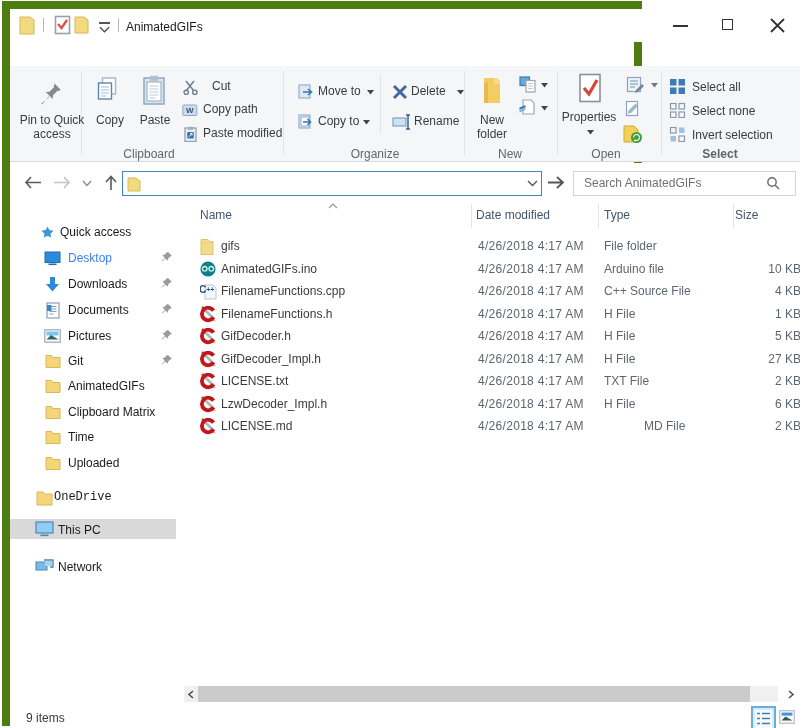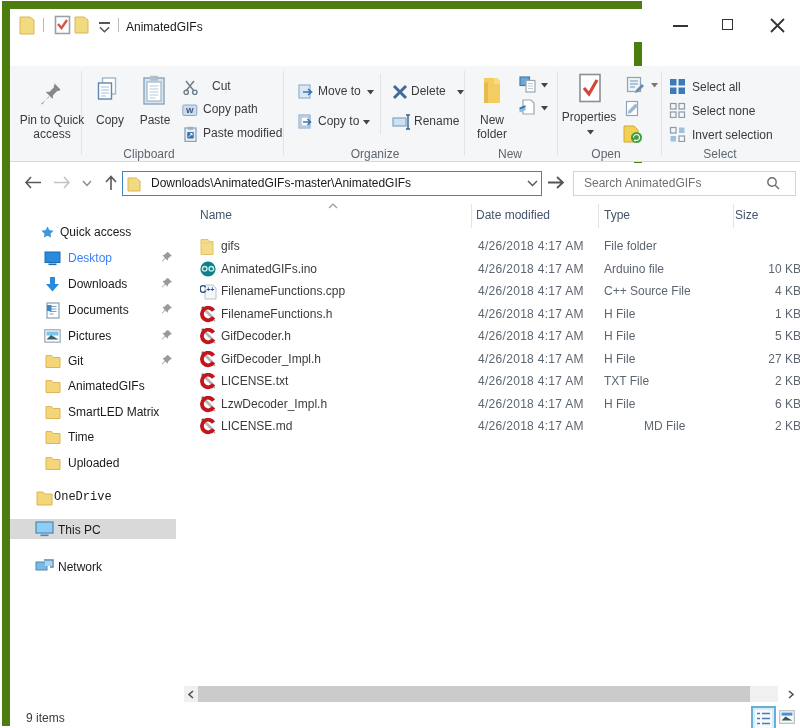--- a/index.html
+++ b/index.html
@@ -48,21 +48,21 @@
     <div class="abs" style="left:273px;top:5px;width:1px;height:84px;background:#e2e3e4;"></div>
     <div class="abs" style="left:370px;top:8px;width:1px;height:60px;background:#e2e3e4;"></div>
     <div class="abs" style="left:454px;top:5px;width:1px;height:84px;background:#e2e3e4;"></div>
     <div class="abs" style="left:547px;top:5px;width:1px;height:84px;background:#e2e3e4;"></div>
     <div class="abs" style="left:651px;top:5px;width:1px;height:84px;background:#e2e3e4;"></div>
 
     <div class="abs txt" style="left:99px;top:81px;width:80px;text-align:center;color:#5d6770;">Clipboard</div>
     <div class="abs txt" style="left:325px;top:81px;width:80px;text-align:center;color:#5d6770;">Organize</div>
     <div class="abs txt" style="left:460px;top:81px;width:80px;text-align:center;color:#5d6770;">New</div>
     <div class="abs txt" style="left:556px;top:81px;width:80px;text-align:center;color:#5d6770;">Open</div>
-    <div class="abs txt" style="left:670px;top:81px;width:80px;text-align:center;color:#5d6770;">Select</div>
+    <div class="abs txt" style="left:670px;top:81px;width:80px;text-align:center;color:#5d6770;font-weight:bold;">Select</div>
 
     <svg class="abs" style="left:30px;top:15px" width="22" height="28" viewBox="0 0 22 28">
       <g fill="#85898e">
         <path d="M13.5 1.5 l7 7 a2.5 2.5 0 0 1 -3 1.2 l-4.5 4.5 -0.3 3.8 -3.5 -3.5 -3.5 -3.5 3.8 -0.3 4.5 -4.5 a2.5 2.5 0 0 1 1.5 -3.2 z"></path>
         <path d="M8.6 15.4 L2 23.5 l-0.8 -0.8 8 -6.7 z"></path>
       </g>
     </svg>
     <div class="abs txt" style="left:0px;top:47px;width:84px;text-align:center;line-height:14px;">Pin to Quick<br>access</div>
 
     <svg class="abs" style="left:87px;top:11px" width="24" height="28" viewBox="0 0 24 28">
@@ -225,21 +225,20 @@
         <path d="M1,1 L5,5.5 L9,1" fill="none" stroke="#8a8a8a" stroke-width="1.4"></path>
       </svg>
     <svg class="abs" style="left:94px;top:12px" width="14" height="16" viewBox="0 0 14 16">
         <path d="M7 15 V2 M2 7 L7 1.5 L12 7" stroke="#5a5a5a" stroke-width="1.6" fill="none"></path>
       </svg>
 
     <div class="abs" style="left:112px;top:8px;width:420px;height:25px;background:#fff;border:1.6px solid #3d86ba;"></div>
     <svg class="abs" style="left:117px;top:13px" width="14" height="16" viewBox="0 0 14 16">
       <path d="M1,2 h8 l4,3 v10 h-12 z" fill="#f2da7e" stroke="#d9b65e" stroke-width="1"></path>
     </svg>
-    <div class="abs txt" style="left:141px;top:13px;color:#1a1a1a;">Downloads\AnimatedGIFs-master\AnimatedGIFs</div>
     <svg class="abs" style="left:517px;top:17px" width="11" height="7" viewBox="0 0 11 7">
         <path d="M1,1 L5.5,5.5 L10,1" fill="none" stroke="#555" stroke-width="1.4"></path>
       </svg>
 
     <svg class="abs" style="left:537px;top:13px" width="17" height="13" viewBox="0 0 17 13">
         <path d="M10 1 L16 6.5 L10 12 M16 6.5 H1" stroke="#555" stroke-width="1.8" fill="none"></path>
       </svg>
 
     <div class="abs" style="left:563px;top:8px;width:223px;height:25px;background:#fff;border:1px solid #d4d4d4;"></div>
     <div class="abs txt" style="left:574px;top:13px;color:#707070;">Search AnimatedGIFs</div>
@@ -287,21 +286,21 @@
     <div class="abs txt" style="left:58px;top:151px;color:#1a1a1a;">Git</div>
     
     <svg class="abs" style="left:35px;top:175px" width="16" height="16" viewBox="0 0 16 16">
       <path d="M1,2.5 h5.5 l1.5,2 H15 v10 H1 z" fill="#f4d577" stroke="#dcb659" stroke-width="1"></path>
     </svg>
     <div class="abs txt" style="left:58px;top:176px;color:#1a1a1a;">AnimatedGIFs</div>
     
     <svg class="abs" style="left:35px;top:201px" width="16" height="16" viewBox="0 0 16 16">
       <path d="M1,2.5 h5.5 l1.5,2 H15 v10 H1 z" fill="#f4d577" stroke="#dcb659" stroke-width="1"></path>
     </svg>
-    <div class="abs txt" style="left:58px;top:202px;color:#1a1a1a;">SmartLED Matrix</div>
+    <div class="abs txt" style="left:58px;top:202px;color:#1a1a1a;">Clipboard Matrix</div>
     
     <svg class="abs" style="left:35px;top:226px" width="16" height="16" viewBox="0 0 16 16">
       <path d="M1,2.5 h5.5 l1.5,2 H15 v10 H1 z" fill="#f4d577" stroke="#dcb659" stroke-width="1"></path>
     </svg>
     <div class="abs txt" style="left:58px;top:227px;color:#1a1a1a;">Time</div>
     
     <svg class="abs" style="left:35px;top:252px" width="16" height="16" viewBox="0 0 16 16">
       <path d="M1,2.5 h5.5 l1.5,2 H15 v10 H1 z" fill="#f4d577" stroke="#dcb659" stroke-width="1"></path>
     </svg>
     <div class="abs txt" style="left:58px;top:253px;color:#1a1a1a;">Uploaded</div>

